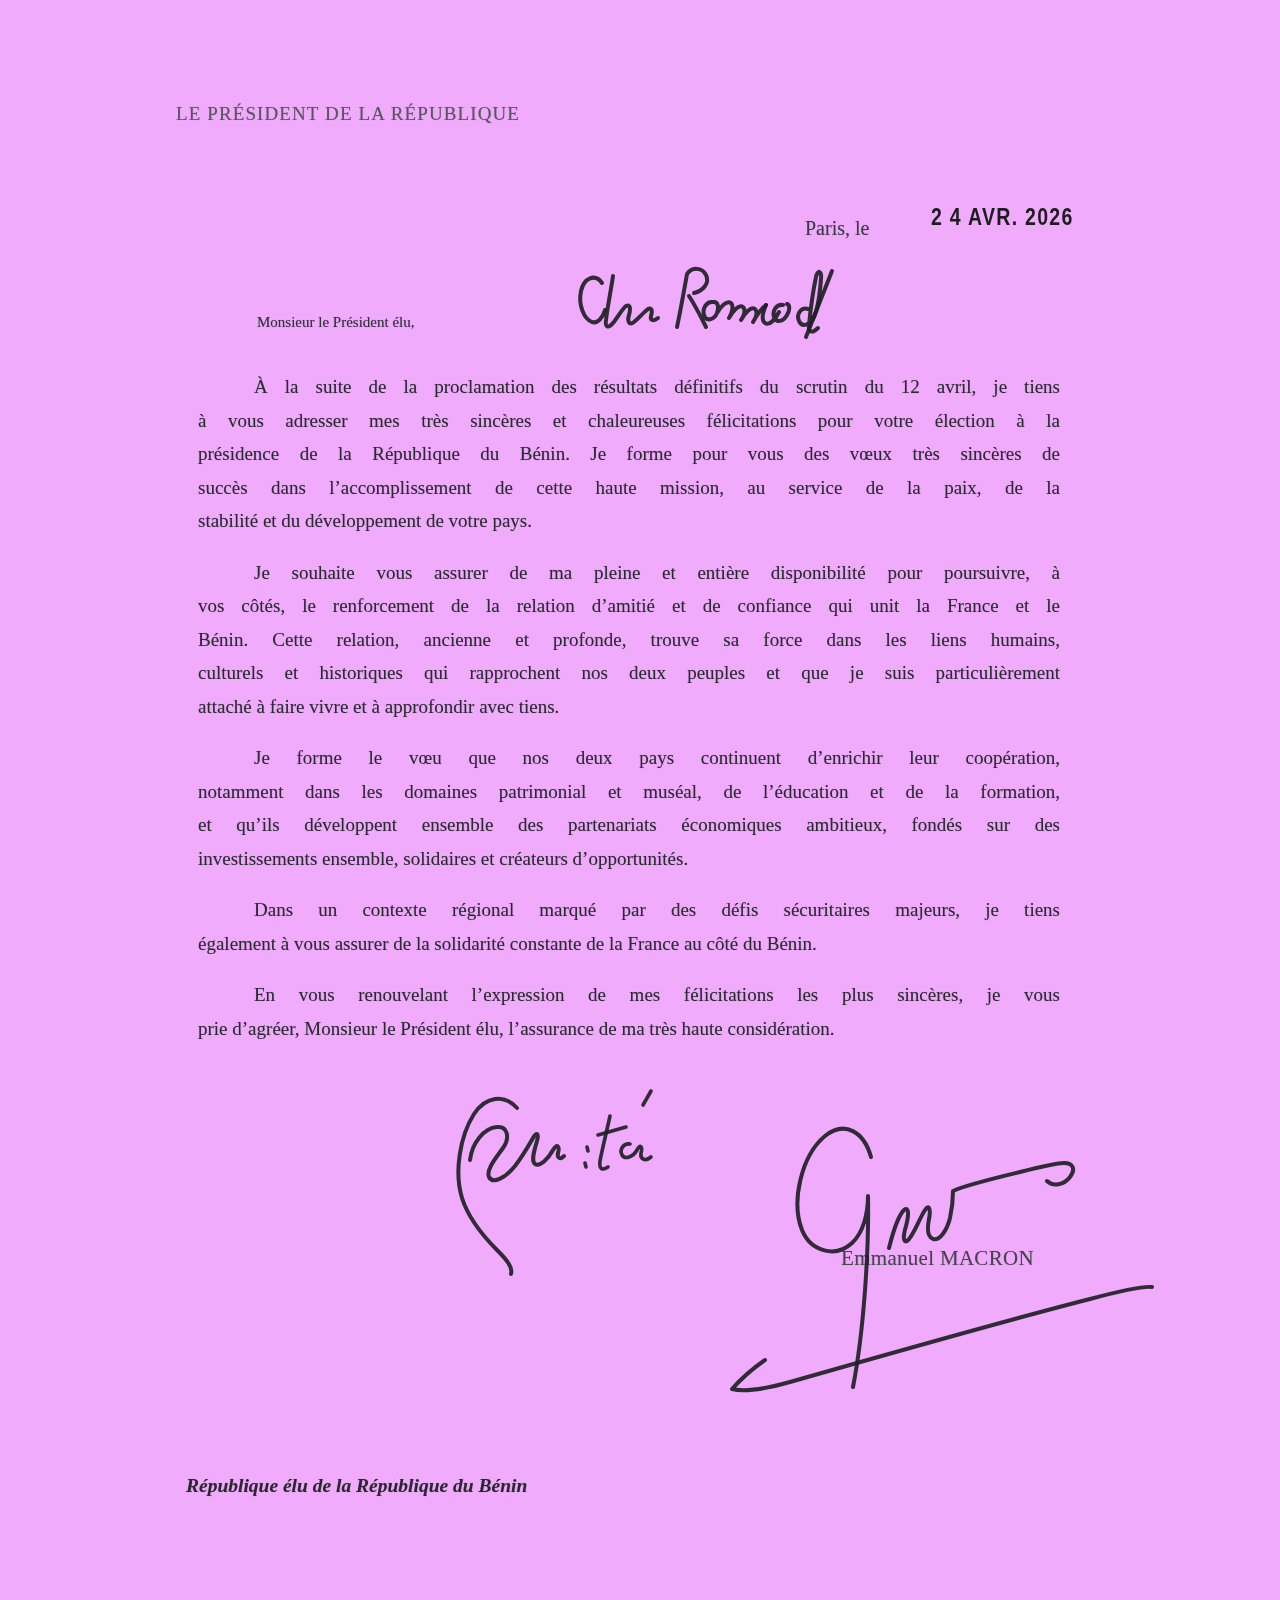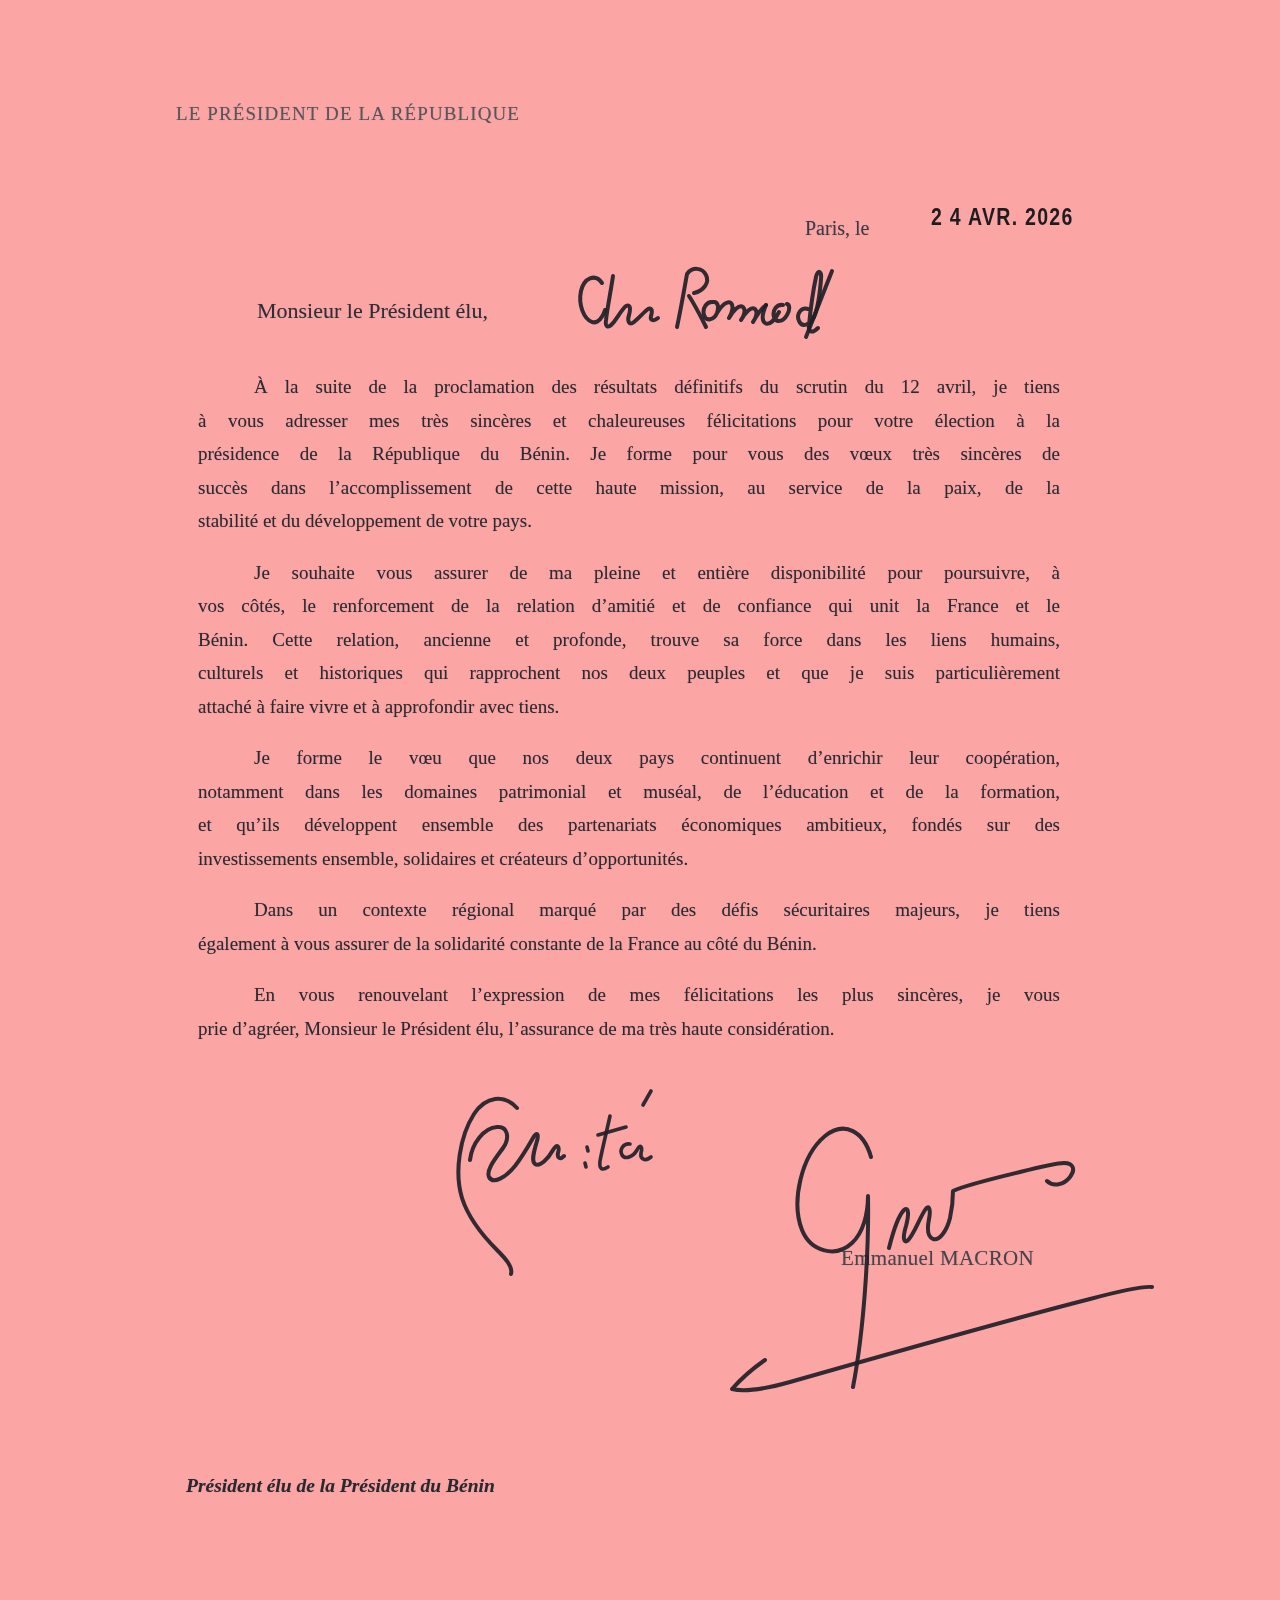--- a/index.html
+++ b/index.html
@@ -1,20 +1,20 @@
 <!DOCTYPE html>
 <html><head>
 <meta charset="utf-8">
 <style>
   html,body { margin:0; padding:0; background:#e8e8e8; }
   .page {
     position:relative;
     width:1280px; height:1600px;
     margin:0 auto;
-    background:#fca5a5;
+    background:#f0abfc;
     overflow:hidden;
     font-family:"Liberation Serif", serif;
     color:#2b2b31;
   }
   .scan-soft { text-shadow: 0 0 1px rgba(70,70,75,0.35); }
 
   .header {
     position:absolute; left:176px; top:103px;
     font-size:19px; letter-spacing:1.1px;
     color:#56565b;
@@ -26,22 +26,22 @@
   }
   .date-stamp {
     position:absolute; left:931px; top:204px;
     font-family:"Liberation Sans", sans-serif;
     font-weight:700; font-size:23px; letter-spacing:1.5px;
     color:#1d1d20;
     transform:scaleX(0.85); transform-origin:left top;
   }
 
   .salutation {
-    position:absolute; left:257px; top:298px;
-    font-size:22px; color:#2e2e36;
+    position:absolute; left:257px; top:314px;
+    font-size:15px; color:#2e2e36;
   }
 
   .body-text {
     position:absolute; left:198px; top:370px; width:862px;
     font-size:19px; line-height:33.5px; color:#2a2a30;
   }
   .body-text p { margin:0 0 18px 0; }
   .ln { text-align:justify; text-align-last:justify; }
   .ln.first { padding-left:56px; }
   .ln.last { text-align-last:left;font-family:Liberation Serif, serif; }
@@ -110,21 +110,21 @@
     </p>
     <p>
       <span class="ln first" style="display:block">En vous renouvelant l’expression de mes félicitations les plus sincères, je vous</span>
       <span class="ln last" style="display:block">prie d’agréer, Monsieur le Président élu, l’assurance de ma très haute considération.</span>
     </p>
   </div>
 
   <div class="signer-name scan-soft">Emmanuel MACRON</div>
 
   <div class="addressee scan-soft">
-    <div>Président élu de la Président du Bénin</div>
+    <div>République élu de la République du Bénin</div>
   </div>
 
   <svg class="ink" viewBox="0 0 1280 1600" xmlns="http://www.w3.org/2000/svg">
 
     <g aria-label="Cher Romuald">
       <path class="w40" d="M 602,283 C 595,273 584,278 581,291 C 578,305 584,319 592,322 C 598,324 603,317 605,310"></path>
       <path class="w40" d="M 613,276 C 611,290 607,310 606,320 C 605,327 608,329 613,323 C 618,317 622,309 626,306 C 630,304 631,308 629,315 C 627,321 629,326 634,322 C 639,318 644,312 648,309 C 651,307 653,310 651,316 C 650,320 653,322 658,318"></path>
       <path class="w40" d="M 687,274 C 684,291 680,313 677,327 M 687,274 C 692,267 702,267 706,275 C 710,283 703,291 694,293 M 689,296 C 695,305 701,317 706,327"></path>
       <path class="w40" d="M 713,302 C 707,301 702,308 704,315 C 706,322 714,320 717,313 C 719,307 718,302 714,302 M 717,313 C 721,306 727,300 731,303 C 734,306 732,313 729,318 C 733,311 739,304 743,307 C 746,310 744,316 741,320 C 745,313 751,306 755,309 C 758,312 756,318 753,322 C 757,315 762,308 766,305"></path>
       <path class="w40" d="M 766,305 C 763,312 761,320 765,323 C 769,326 775,320 779,312 M 783,305 C 777,304 772,310 774,317 C 776,323 783,322 787,315 C 790,310 790,305 787,304"></path>

